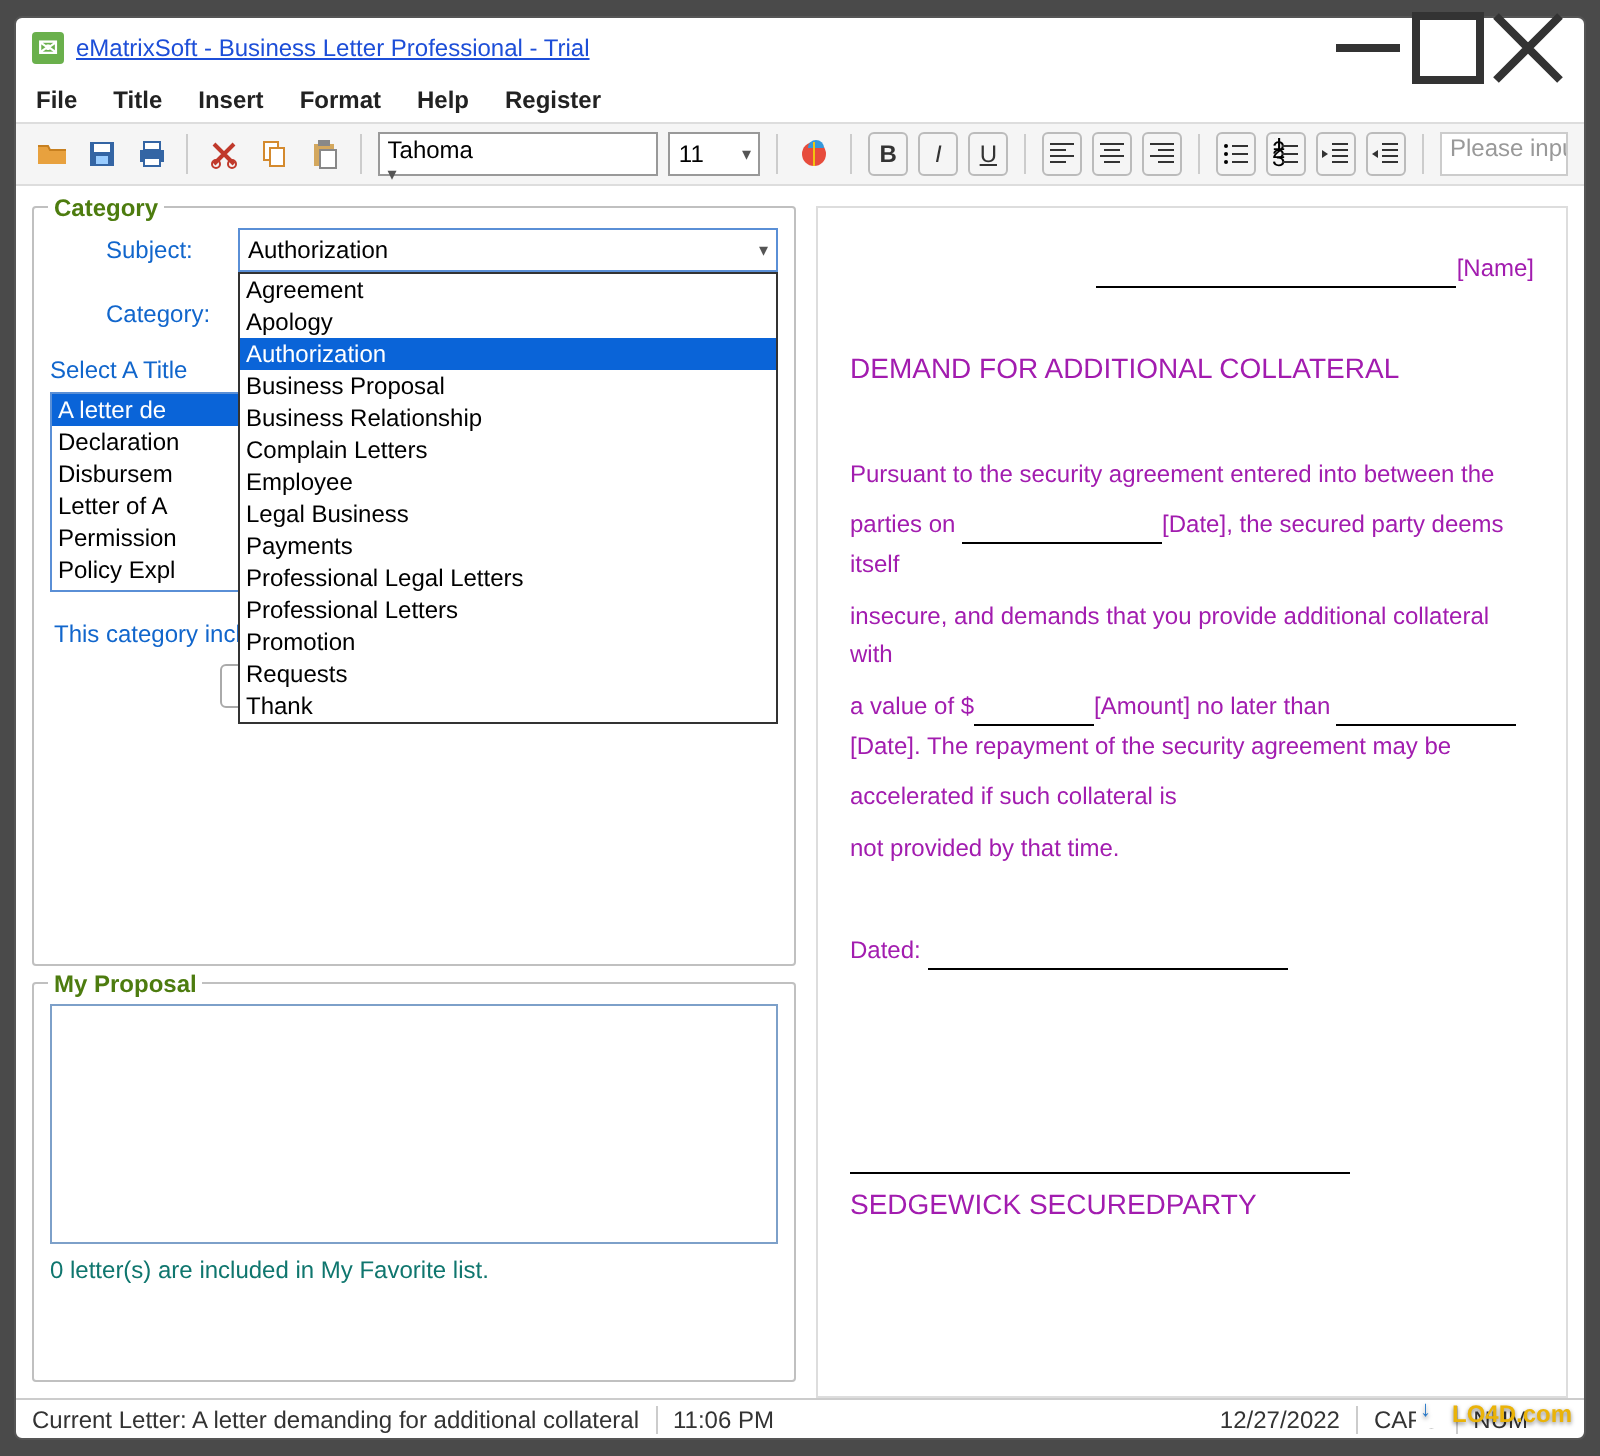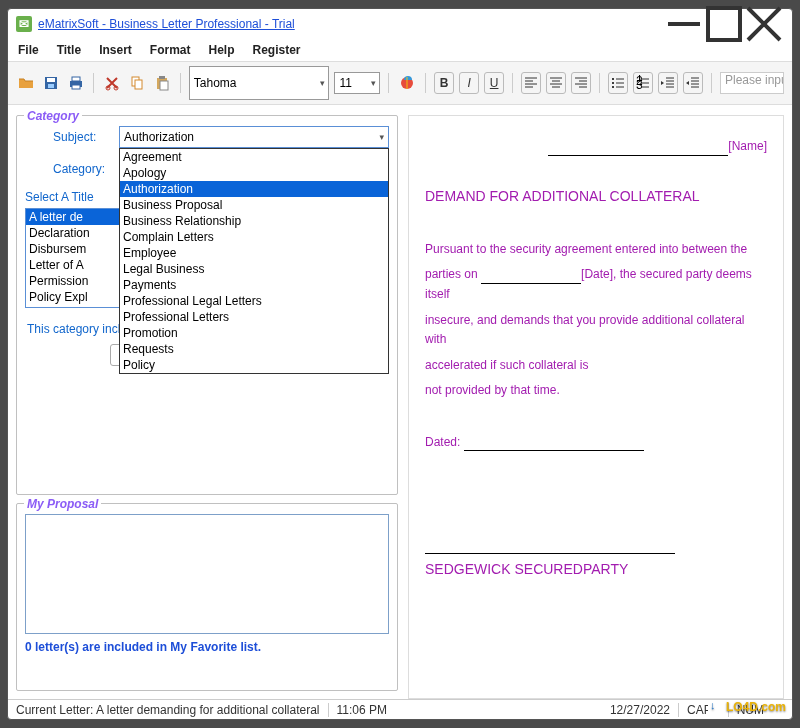--- a/index.html
+++ b/index.html
@@ -9,44 +9,44 @@
 .titlebar .app-icon { width:16px; height:16px; background:#6ab04c; border-radius:2px; margin-right:6px; display:inline-flex; align-items:center; justify-content:center; color:#fff; font-weight:bold; }
 .titlebar .title { flex: 1; color:#1d4ed8;text-decoration:underline; }
 .win-controls { display:flex; }
 .win-btn { width:40px; height:26px; display:flex; align-items:center; justify-content:center; color:#333; }
 .menubar { padding: 4px 10px; display:flex; gap:18px; }
 .menubar span { color:#222; cursor:default;font-weight:bold; }
 .toolbar { background:#f5f5f5; border-top:1px solid #ddd; border-bottom:1px solid #ddd; padding:4px 8px; display:flex; align-items:center; gap:5px; }
 .tb-btn { width:22px; height:22px; border-radius:3px; display:flex; align-items:center; justify-content:center; color:#333; }
 .tb-btn svg{width:16px;height:16px;}
 .sep { width:1px; height:20px; background:#ccc; margin:0 3px; }
-.font-sel { border:1px solid #999; height:22px; padding:16px 4px; width:155px; background:#fff; display:flex; align-items:center; justify-content:space-between; }
+.font-sel { border:1px solid #999; height:22px; padding:1px 4px; width:155px; background:#fff; display:flex; justify-content:space-between;flex-direction:column; }
 .size-sel { border:1px solid #999; height:22px; padding:0 4px; width:50px; background:#fff; display:flex; align-items:center; justify-content:space-between; }
 .chev { font-size:9px; color:#555; }
 .please-input { border:1px solid #ccc; height:22px; width:70px; padding:0 4px; color:#999; overflow:hidden; white-space:nowrap; background:#fff; }
 .main { flex:1; display:flex; padding:10px 8px 0 8px; gap:10px; overflow:hidden; }
 .left { width:382px; display:flex; flex-direction:column; }
 .group { border:1px solid #c0c0c0; border-radius:2px; padding:10px 8px 8px 8px; position:relative; margin-bottom:8px; }
-.group-title { position:absolute; top:-7px; left:7px; background:#fff; padding:0 3px; font-weight:bold; color:#8b5cf6;font-style:italic; }
+.group-title { position:absolute; top:-7px; left:7px; background:#fff; padding:0 3px; font-weight:bold; color:#4d7c0f; }
 .row { display:flex; align-items:center; margin-bottom:10px; position:relative; }
 .label { width:66px; color:#1166cc;margin-left:28px; }
 .combo { flex:1; border:1px solid #5a8fd6; background:#fff; height:22px; padding:0 4px; display:flex; align-items:center; justify-content:space-between; }
 .combo.plain { border-color:#999; }
 .dropdown { position:absolute; top:22px; left:0; right:0; background:#fff; border:1px solid #333; z-index:50; max-height:300px; }
 .dropdown .opt { padding:1px 3px; cursor:default; }
 .dropdown .opt.sel { background:#0a64d8; color:#fff; }
 .title-sel { color:#1166cc; margin-top:4px; margin-bottom:4px; }
 .listbox { border:1px solid #5a8fd6; height:100px; background:#fff; }
 .listbox .item { padding:1px 3px; }
 .listbox .item.sel { background:#0a64d8; color:#fff; }
 .info { color:#1166cc; margin:14px 0 8px 2px; }
 .btns { display:flex; gap:10px; justify-content:center; }
 .btn { border:1px solid #aaa; background:#fff; height:22px; width:58px; border-radius:3px; display:flex; align-items:center; justify-content:center; }
 .fav-box { border:1px solid #7da0c9; height:120px; background:#fff; }
-.fav-info { color:#1d4ed8; margin-top:6px;font-weight:bold; }
+.fav-info { color:#0f766e; margin-top:6px; }
 .editor { flex:1; border:1px solid #ddd; background:#fff; padding:20px 16px; overflow:hidden; color:#a21caf; line-height:1.4; }
 .editor p { margin-bottom:6px; font-size:14px; }
 .uline { display:inline-block; border-bottom:1px solid #000; }
 .statusbar { border-top:1px solid #ccc; display:flex; align-items:center; padding:0 8px; height:20px; font-size:11px; color:#333; }
 .sb-sep { width:1px; height:14px; background:#ccc; margin:0 8px; }
 .sb-spacer { flex:1; }
 .watermark { position:absolute; bottom:14px; right:14px; color:#eab308; font-size:16px; font-weight:bold; text-shadow:0 1px 2px rgba(0,0,0,.5); display:flex; align-items:center; gap:4px; }
 .watermark .wicon { width:14px; height:14px; background:#fff; border-radius:2px; display:inline-block; position:relative; }
 .watermark .wicon:after{content:"↓"; position:absolute; left:2px; top:-1px; color:#2878c8; font-size:11px; font-weight:bold;}
 </style>
@@ -215,21 +215,21 @@
                 <div class="opt">Business Proposal</div>
                 <div class="opt">Business Relationship</div>
                 <div class="opt">Complain Letters</div>
                 <div class="opt">Employee</div>
                 <div class="opt">Legal Business</div>
                 <div class="opt">Payments</div>
                 <div class="opt">Professional Legal Letters</div>
                 <div class="opt">Professional Letters</div>
                 <div class="opt">Promotion</div>
                 <div class="opt">Requests</div>
-                <div class="opt">Policy</div>
+                <div class="opt">Thank</div>
               </div>
           </div>
         </div>
         <div class="row">
           <span class="label">Category:</span>
           <div class="combo plain">
             <span></span>
             <span class="chev">▾</span>
           </div>
         </div>
@@ -258,20 +258,21 @@
     </div>
 
     <div class="editor">
       <p style="text-align:right;"><span class="uline" style="width:180px;">&nbsp;</span><span>[Name]</span></p>
       <p>&nbsp;</p>
       <p>DEMAND FOR ADDITIONAL COLLATERAL</p>
       <p>&nbsp;</p>
       <p><span>Pursuant to the security agreement entered into between the</span></p>
       <p><span>parties on </span><span class="uline" style="width:100px;">&nbsp;</span><span>[Date], the secured party deems itself</span></p>
       <p><span>insecure, and  demands that you provide additional collateral with</span></p>
+      <p><span>a value of  $</span><span class="uline" style="width:60px;">&nbsp;</span><span>[Amount] no later than </span><span class="uline" style="width:90px;">&nbsp;</span><span>[Date]. The repayment of the  security agreement may be</span></p>
       <p><span>accelerated if such collateral is</span></p>
       <p><span>not  provided by that time.</span></p>
       <p>&nbsp;</p>
       <p><span>Dated: </span><span class="uline" style="width:180px;">&nbsp;</span></p>
       <p>&nbsp;</p>
         <p>&nbsp;</p>
         <p>&nbsp;</p>
       <p><span class="uline" style="width:250px;">&nbsp;</span></p>
       <p>SEDGEWICK SECUREDPARTY</p>
     </div>

